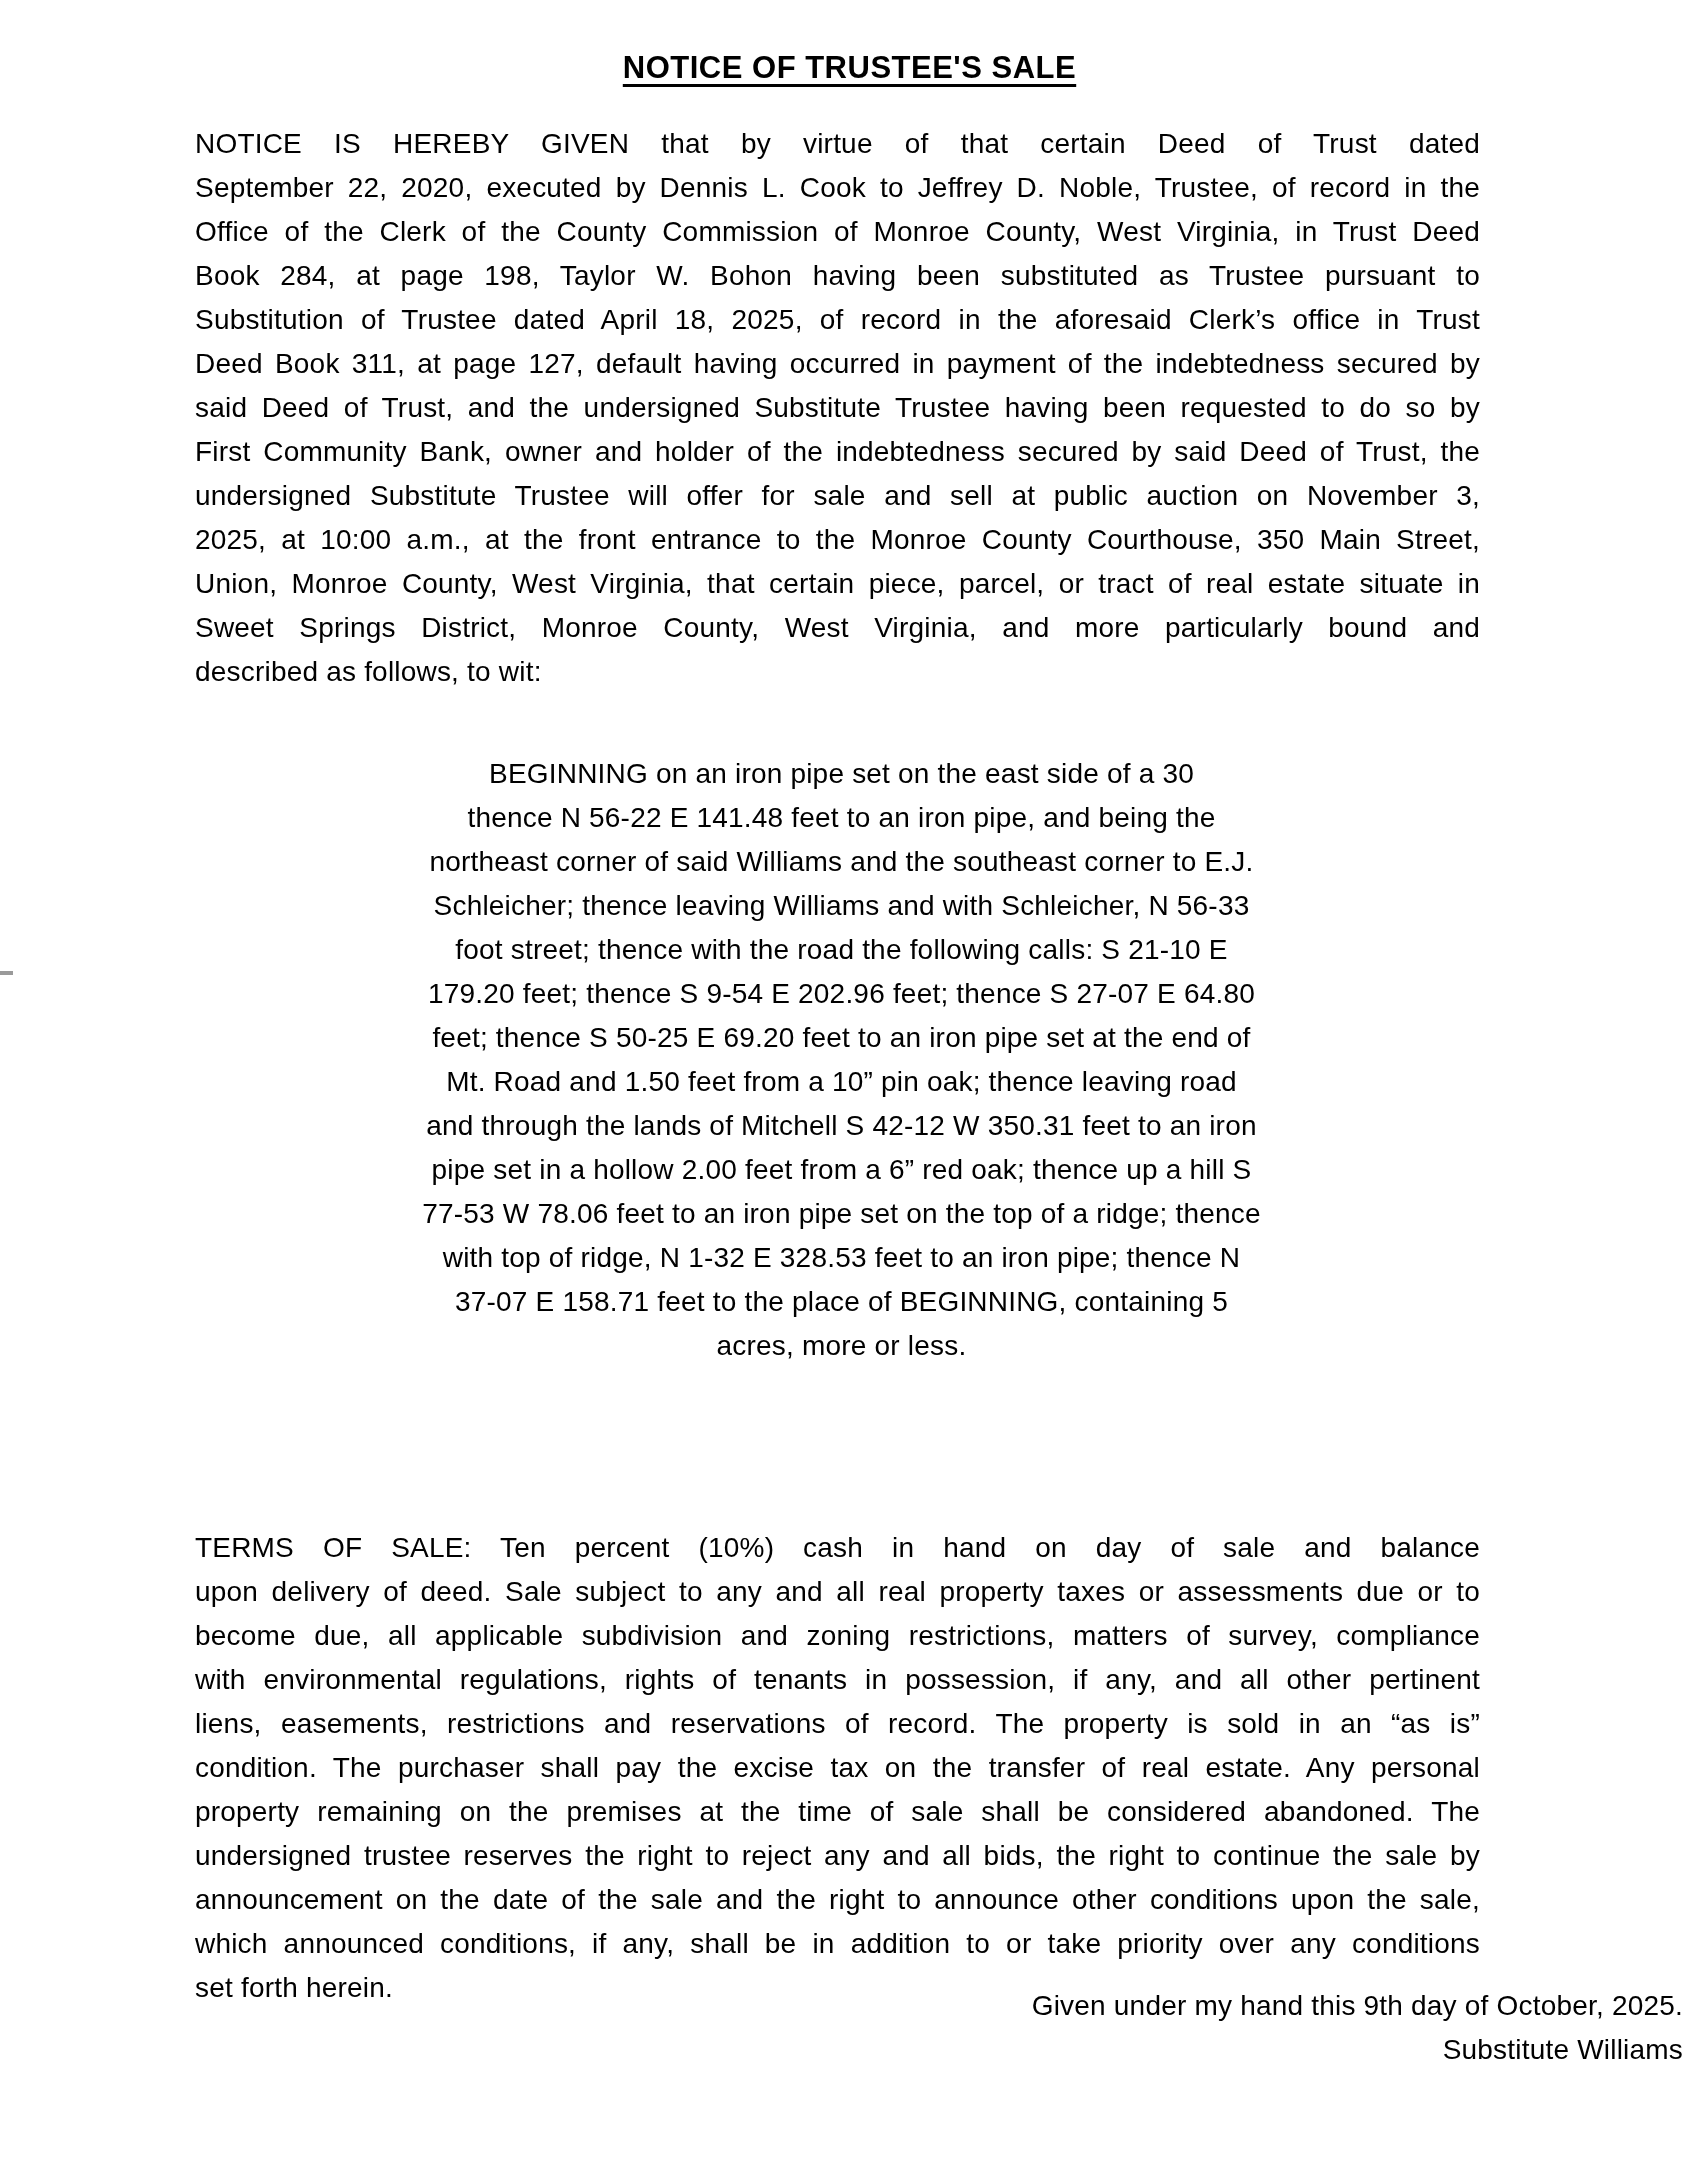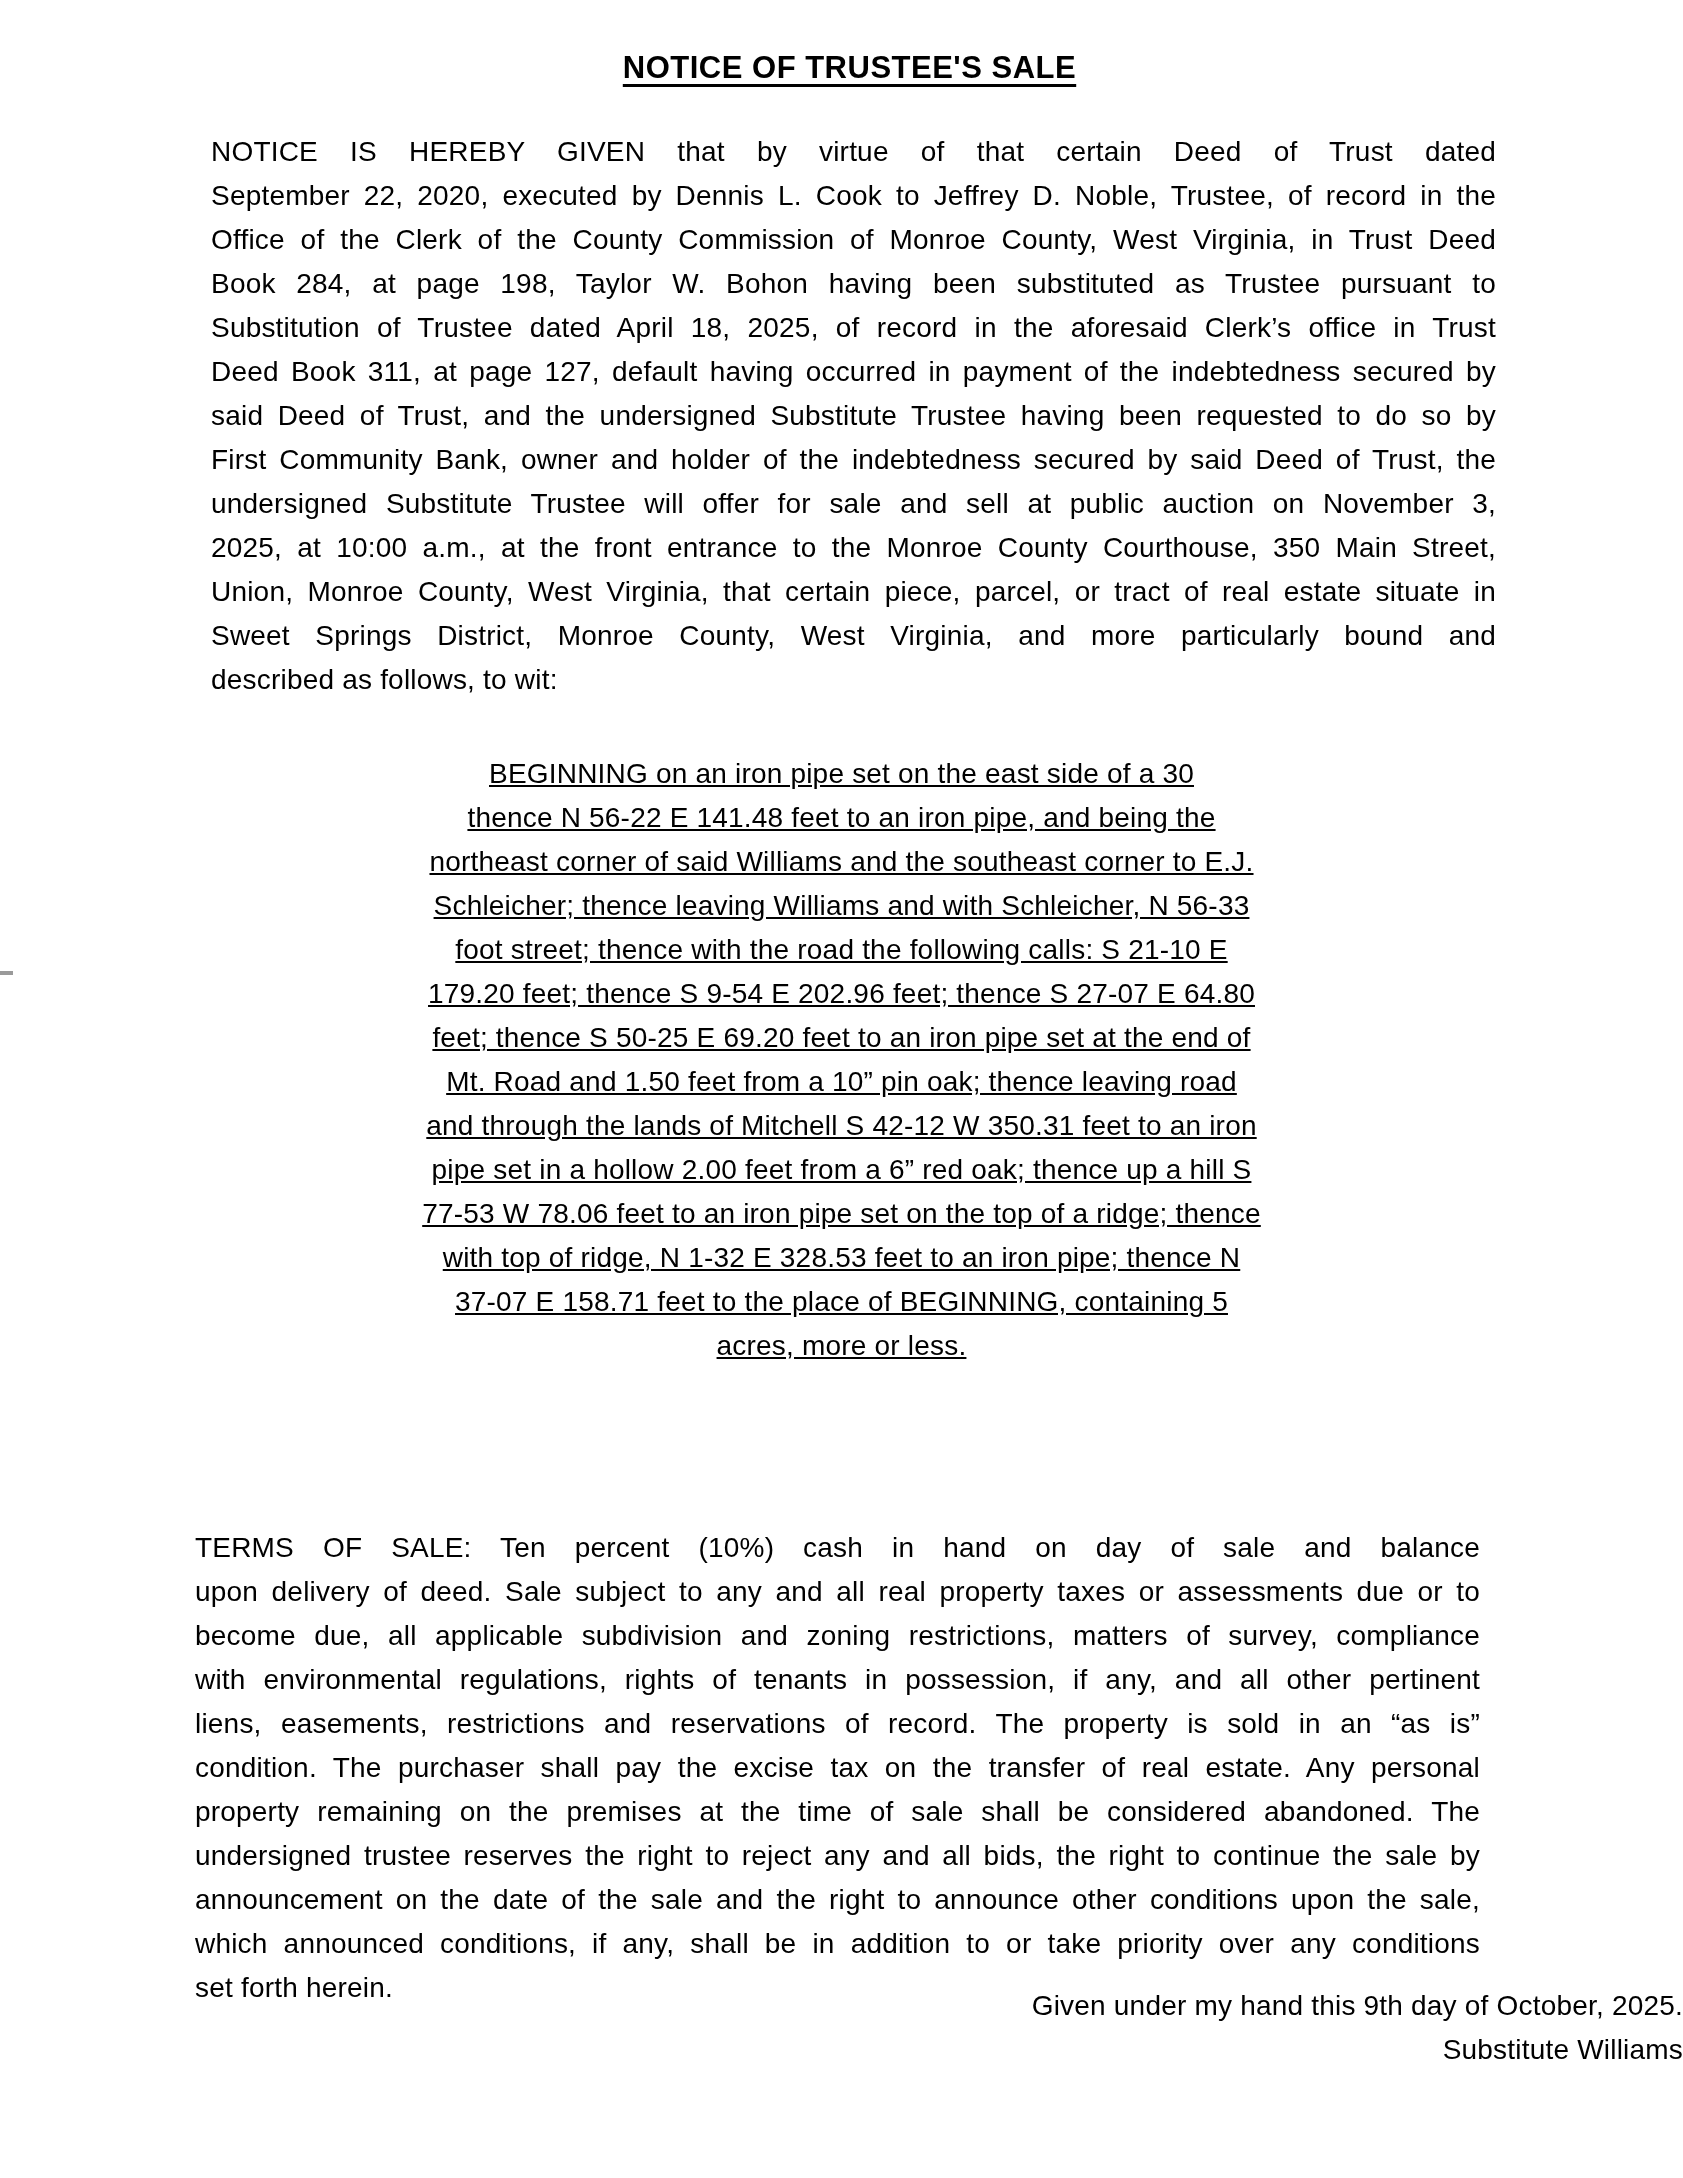--- a/index.html
+++ b/index.html
@@ -37,31 +37,30 @@
     line-height: 44px;
     letter-spacing: 0.2px;
   }
   .para > div {
     text-align: justify;
     text-align-last: justify;
   }
   .para > div:last-child {
     text-align-last: left;
   }
-  #opening-paragraph { top: 130px; margin-left: 16px; }
+  #opening-paragraph { top: 122px; }
   #terms-paragraph   { top: 1501px; line-height: 44px; margin-top: 25px; }
   .property-desc {
     position: absolute;
     left: 198px;
     width: 1287px;
     top: 752px;
     font-size: 28px;
     line-height: 44px;
     letter-spacing: 0.2px;
-    text-decoration: underline;
   }
   .property-desc > div {
     text-align: center;
   }
   .closing-block {
     position: absolute;
     left: 20px;
     width: 1663px;
     top: 1984px;
     text-align: right;

